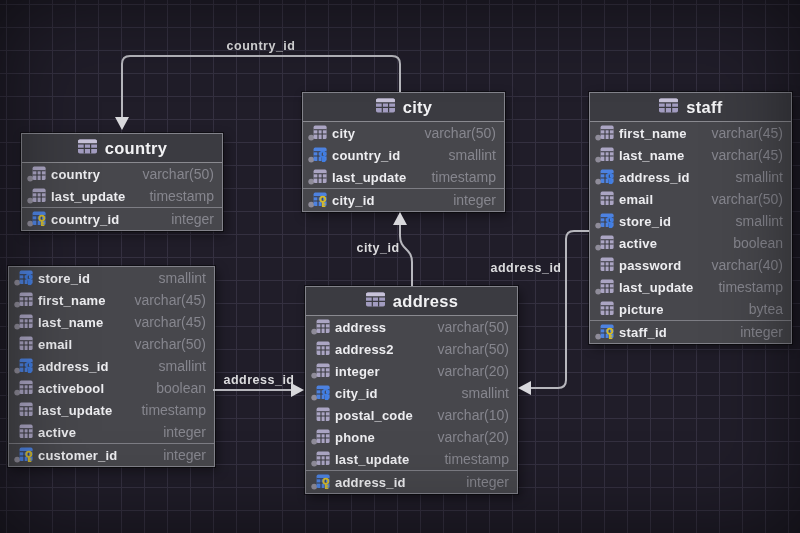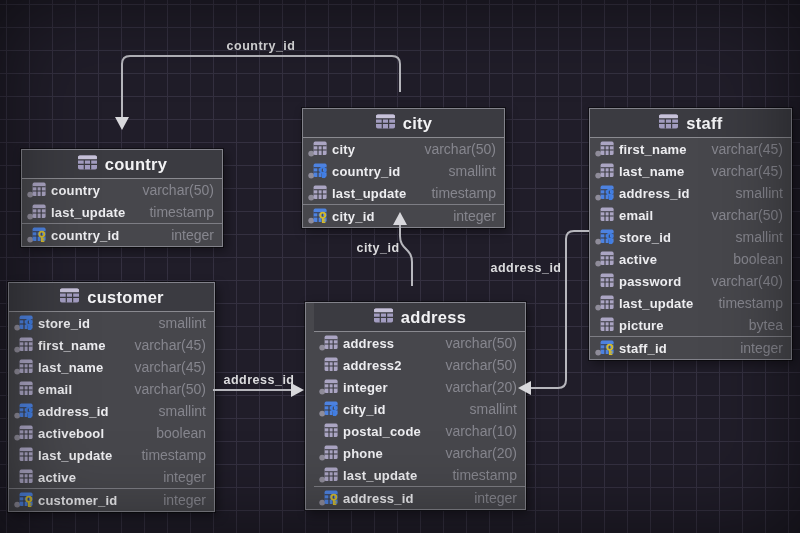--- a/index.html
+++ b/index.html
@@ -11,21 +11,20 @@
       linear-gradient(to right,#343040 1px,transparent 1px),
       linear-gradient(to bottom,#343040 1px,transparent 1px);
     background-size:23px 23px;
     background-position:6px 4px;
   }
   .erd-table{
     position:absolute;
     background:#47474c;
     border:1px solid #82828a;
     box-shadow:0 0 0 1px rgba(0,0,0,.45), 3px 4px 10px rgba(0,0,0,.4);
-    margin-top:16px;
   }
   .erd-header{
     height:28px;background:#3b3b41;border-bottom:1px solid #8a8a90;
     display:flex;align-items:center;justify-content:center;gap:7px;
     color:#f2f2f4;font-size:16.5px;font-weight:bold;letter-spacing:.3px;
   }
   .erd-row{
     height:22px;display:flex;align-items:center;
     padding:0 8px 0 5px;box-sizing:border-box;
   }
@@ -279,28 +278,20 @@
             <line x1="14.8" y1="10.7" x2="14.8" y2="16" stroke="#d3ba2e" stroke-width="1.8"></line>
             <line x1="14.8" y1="13" x2="17.4" y2="13" stroke="#d3ba2e" stroke-width="1.5"></line>
             <line x1="14.8" y1="15.3" x2="17.4" y2="15.3" stroke="#d3ba2e" stroke-width="1.5"></line>
           </svg>
         </span>
         <span class="name">staff_id</span>
         <span class="type">integer</span>
       </div>
     </div>
     <div class="erd-table" style="left: 8px; top: 266px; width: 205px;">
-      <div class="erd-header">
-        <span class="icon"><svg width="21" height="17" viewBox="0 0 21 17">
-            <rect x="1" y="1.5" width="19" height="14" rx="1.8" fill="#a29cc0"></rect>
-            <rect x="1" y="1.5" width="19" height="4.4" rx="1.8" fill="#c7c2d9"></rect>
-            <path d="M1 5.9 H20 M1 10.4 H20 M7.3 5.9 V15.5 M13.6 5.9 V15.5" stroke="#3a3a40" stroke-width="1.2" fill="none"></path>
-          </svg></span>
-        <span>customer</span>
-      </div>
       <div class="erd-row">
         <span class="icon">
           <svg width="21" height="18" viewBox="0 0 21 18">
             <circle cx="3.2" cy="13.6" r="2.9" fill="#8f8c99"></circle>
             <rect x="5.6" y="1.6" width="13" height="13.4" rx="1.6" fill="#4d82e0"></rect>
             <path d="M5.6 5.7 H18.6 M5.6 10 H18.6 M10 5.7 V15 M14.2 5.7 V15" stroke="#3a3a40" stroke-width="1.1" fill="none"></path>
             <circle cx="14.8" cy="8.2" r="2.5" fill="none" stroke="#3f7de2" stroke-width="1.8"></circle>
             <line x1="14.8" y1="10.7" x2="14.8" y2="16" stroke="#3f7de2" stroke-width="1.8"></line>
             <line x1="14.8" y1="13" x2="17.4" y2="13" stroke="#3f7de2" stroke-width="1.5"></line>
             <line x1="14.8" y1="15.3" x2="17.4" y2="15.3" stroke="#3f7de2" stroke-width="1.5"></line>
@@ -396,21 +387,21 @@
             <circle cx="14.8" cy="8.2" r="2.5" fill="none" stroke="#d3ba2e" stroke-width="1.8"></circle>
             <line x1="14.8" y1="10.7" x2="14.8" y2="16" stroke="#d3ba2e" stroke-width="1.8"></line>
             <line x1="14.8" y1="13" x2="17.4" y2="13" stroke="#d3ba2e" stroke-width="1.5"></line>
             <line x1="14.8" y1="15.3" x2="17.4" y2="15.3" stroke="#d3ba2e" stroke-width="1.5"></line>
           </svg>
         </span>
         <span class="name">customer_id</span>
         <span class="type">integer</span>
       </div>
     </div>
-    <div class="erd-table" style="left: 305px; top: 286px; width: 211px; padding-left: 8px;">
+    <div class="erd-table" style="left: 305px; top: 286px; width: 211px;">
       <div class="erd-header">
         <span class="icon"><svg width="21" height="17" viewBox="0 0 21 17">
             <rect x="1" y="1.5" width="19" height="14" rx="1.8" fill="#a29cc0"></rect>
             <rect x="1" y="1.5" width="19" height="4.4" rx="1.8" fill="#c7c2d9"></rect>
             <path d="M1 5.9 H20 M1 10.4 H20 M7.3 5.9 V15.5 M13.6 5.9 V15.5" stroke="#3a3a40" stroke-width="1.2" fill="none"></path>
           </svg></span>
         <span>address</span>
       </div>
       <div class="erd-row">
         <span class="icon">

